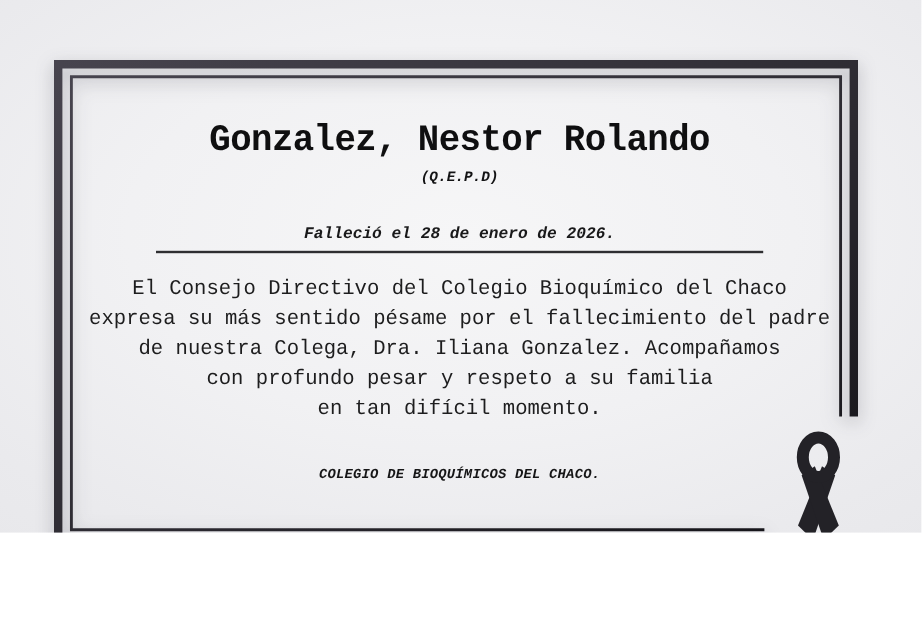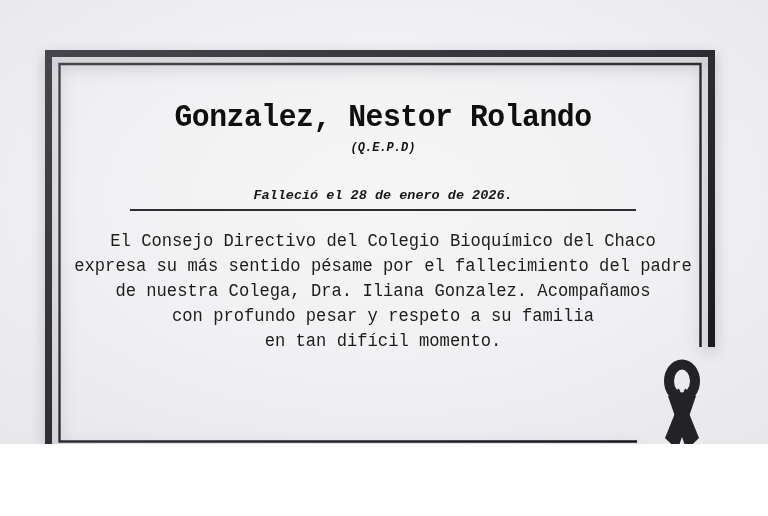--- a/index.html
+++ b/index.html
@@ -70,20 +70,21 @@
     <div class="title">Gonzalez, Nestor Rolando</div>
     <div class="qepd">(Q.E.P.D)</div>
     <div class="death-date">Falleció el 28 de enero de 2026.</div>
     <div class="message">
       <div>El Consejo Directivo del Colegio Bioquímico del Chaco</div>
       <div>expresa su más sentido pésame por el fallecimiento del padre</div>
       <div>de nuestra Colega, Dra. Iliana Gonzalez. Acompañamos</div>
       <div>con profundo pesar y respeto a su familia</div>
       <div>en tan difícil momento.</div>
     </div>
+    <div class="footer-line">COLEGIO DE BIOQUÍMICOS DEL CHACO.</div>
   </div>
 
   <div class="divider"></div>
 
   <svg class="ribbon-svg" width="60" height="104" viewBox="0 0 60 104" aria-hidden="true">
     <g fill="#232227" stroke="none">
       <polygon points="44,40 33,32.5 13,82 25.5,94"></polygon>
       <polygon points="16,40 27,32.5 47,82 34.5,94"></polygon>
     </g>
     <ellipse cx="30" cy="25" rx="13" ry="16.5" fill="none" stroke="#232227" stroke-width="10"></ellipse>

